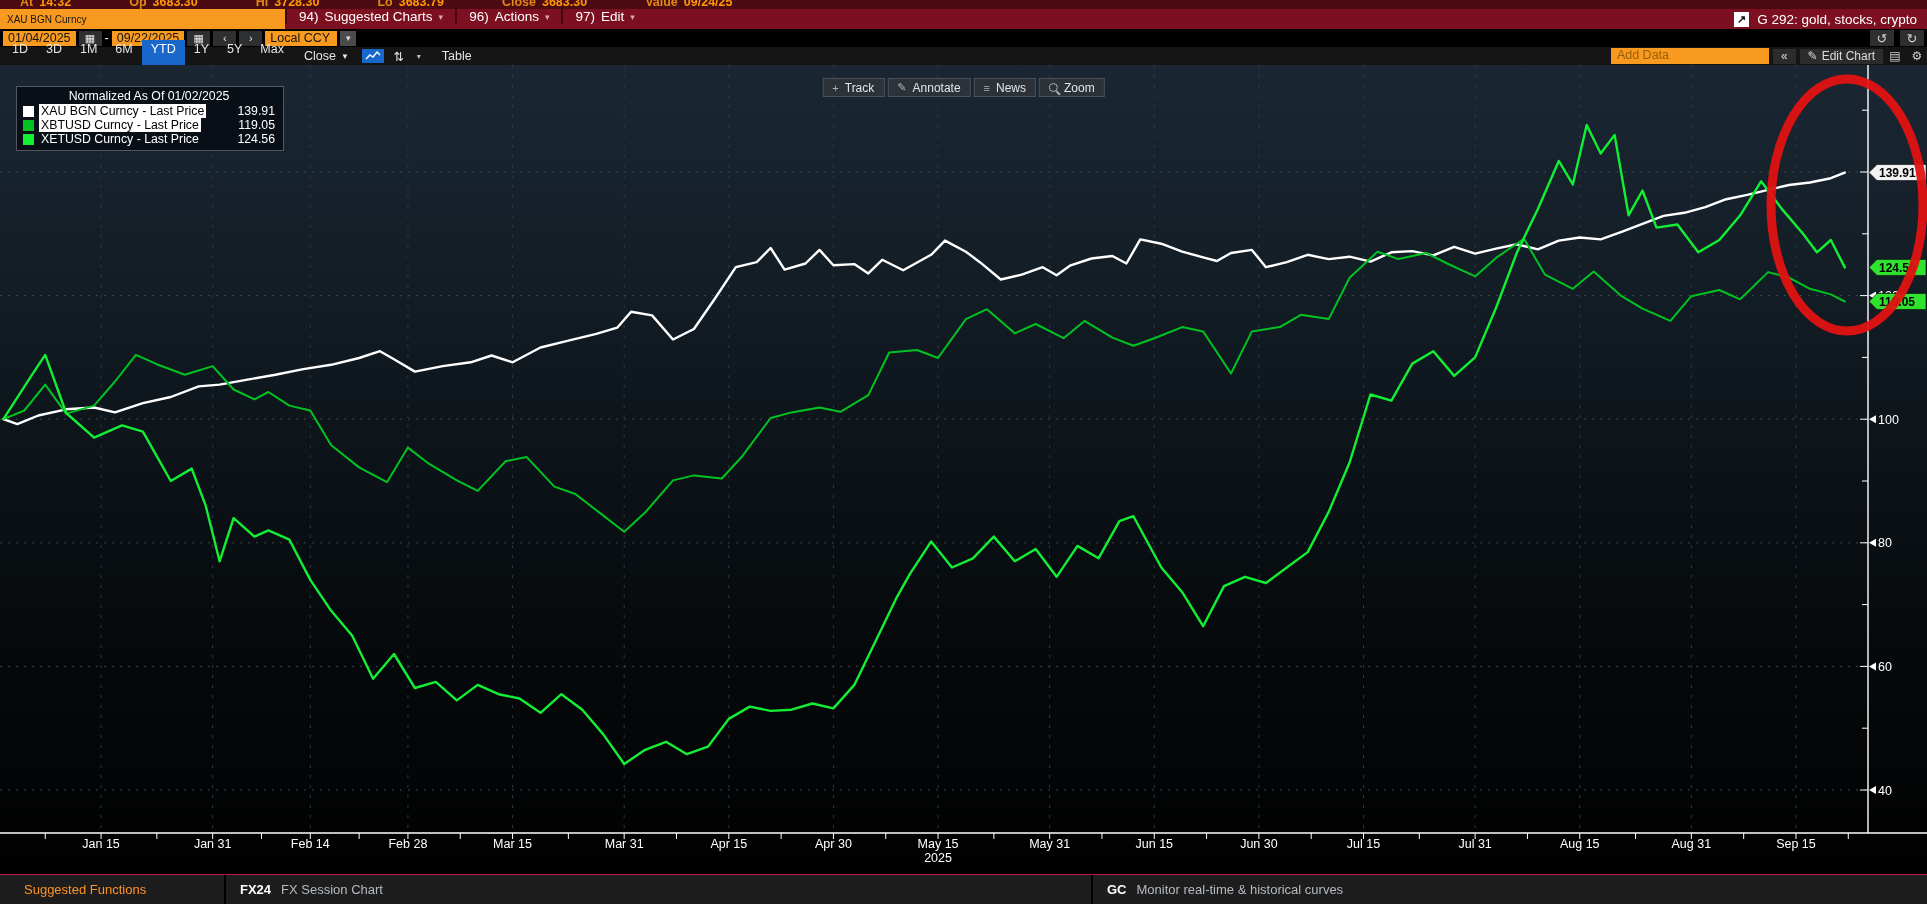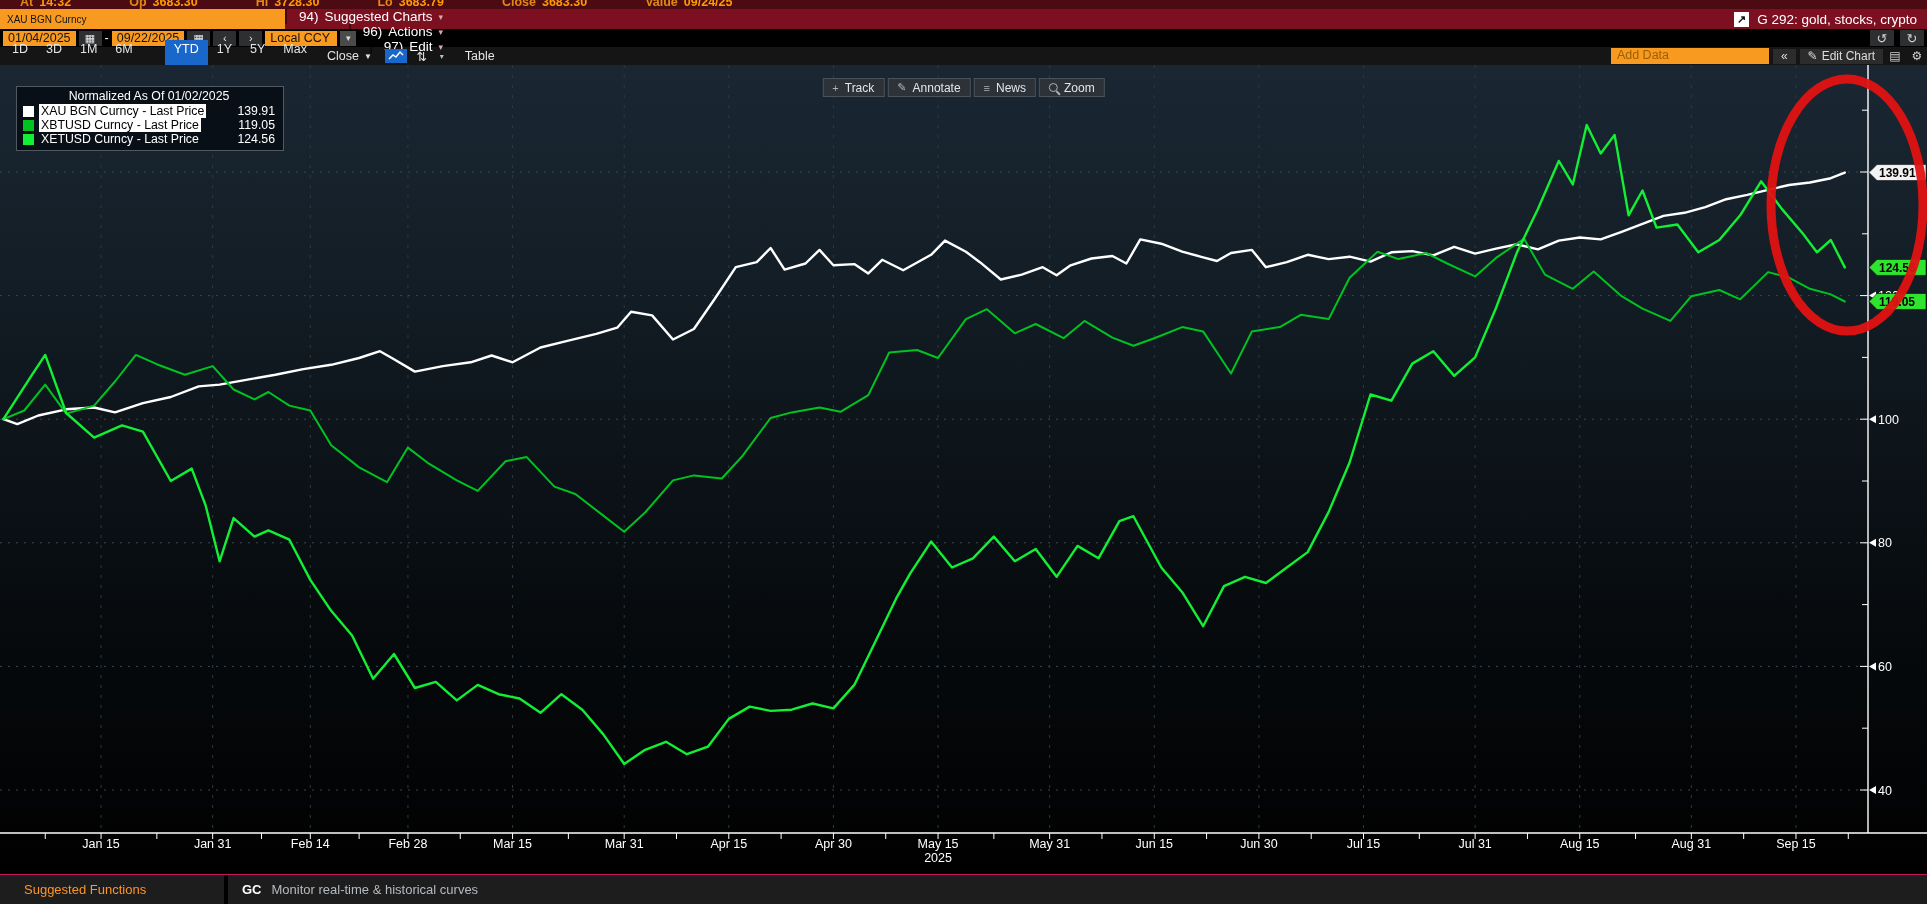--- a/index.html
+++ b/index.html
@@ -32,21 +32,21 @@
   .dd{background:#4b4b4b;width:16px;height:15px;display:flex;align-items:center;
       justify-content:center;font-size:9px;color:#ddd;}
   .row3 .spacer{flex:1;}
   .ur{width:24px;height:16px;background:#2e2f31;color:#cfcfcf;display:flex;align-items:center;
       justify-content:center;font-size:13px;margin-right:3px;}
 
   
   .row4{height:18px;background:#151515;display:flex;align-items:center;font-size:12.5px;
         color:#e4e4e4;padding-left:3px;border-bottom:1px solid #000;}
   .rtab{padding:0 9px;height:32px;line-height:18px;cursor:default;}
-  .rtab.sel{background:#1a67cc;color:#fff;margin-left:23px;}
+  .rtab.sel{background:#1a67cc;color:#fff;}
   .period{display:flex;gap:5px;align-items:center;padding:0 11px;}
   .period .caret{font-size:8px;}
   .ic-box{width:22px;height:14px;display:flex;align-items:center;justify-content:center;margin:0 2px;}
   .ic-box.blue{background:#1a67cc;}
   .mini-dd{width:14px;height:14px;display:flex;align-items:center;justify-content:center;
            font-size:8px;color:#bbb;}
   .table-lbl{padding:0 16px;}
   .add-data{margin-left:auto;width:152px;height:16px;background:#f79a1f;color:#9a6006;
             line-height:15px;padding-left:6px;font-size:12.5px;}
   .tb-btn{height:15px;background:#2c2c2c;color:#ddd;display:flex;align-items:center;gap:4px;
@@ -110,21 +110,21 @@
       <span class="fv">3683.30</span>
     </span>
     <span class="fld">
       <span class="fl">Value</span>
       <span class="fv">09/24/25</span>
     </span>
   </div>
 
 <div class="row2">
   <div class="sec-box">XAU BGN Curncy</div>
-  <div id="menu-items" style="display:flex;align-items:flex-end;flex-direction:column;">
+  <div id="menu-items" style="display:flex;align-items:flex-start;">
       <div class="menu-item">
         <span class="m-num">94)</span>
         <span class="m-lbl">Suggested Charts</span>
         <span class="caret">▾</span>
       </div>
       <div class="menu-item">
         <span class="m-num">96)</span>
         <span class="m-lbl">Actions</span>
         <span class="caret">▾</span>
       </div>
@@ -341,18 +341,22 @@
           <span class="lg-label">XETUSD Curncy - Last Price</span>
           <span class="lg-val">124.56</span>
         </div>
       </div>
   </div>
 </div>
 
 <div class="status">
   <div class="st-left">Suggested Functions</div>
   <div class="st-div"></div>
+  <div class="st-item first">
+    <span class="st-code">FX24</span>
+    <span class="st-desc">FX Session Chart</span>
+  </div>
   <div class="st-div"></div>
   <div class="st-item">
     <span class="st-code">GC</span>
     <span class="st-desc">Monitor real-time &amp; historical curves</span>
   </div>
 </div>
 
 </body></html>

